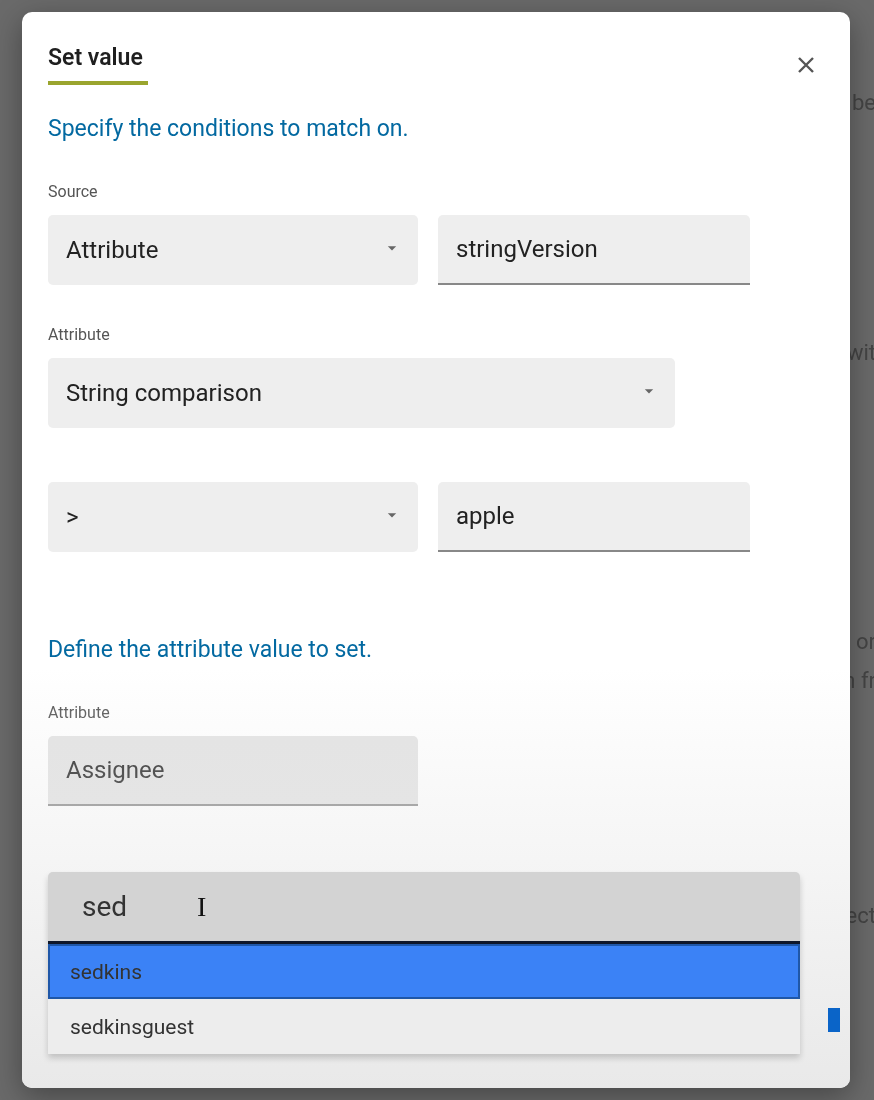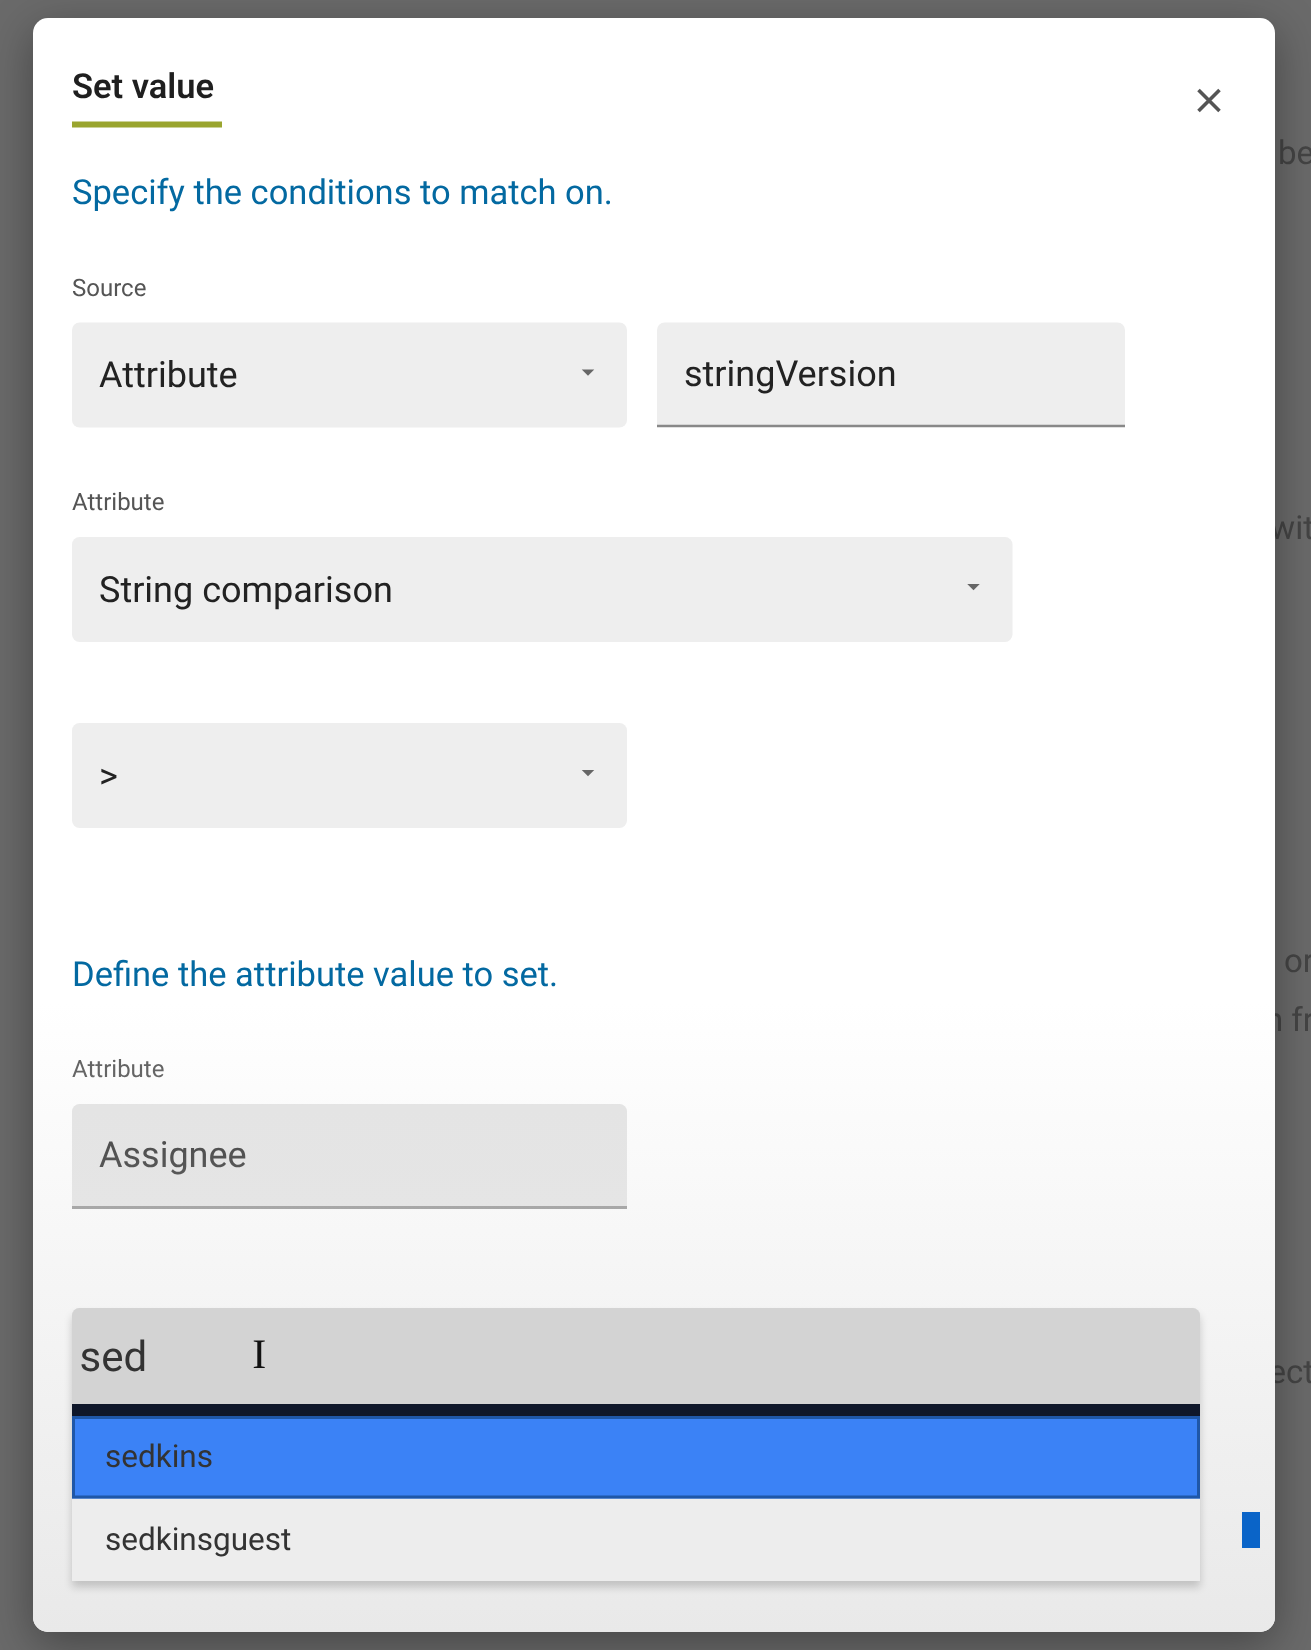--- a/index.html
+++ b/index.html
@@ -39,21 +39,21 @@
     left:0; right:0; bottom:0;
     height:420px;
     border-radius:0 0 10px 10px;
     background:linear-gradient(to bottom, rgba(255,255,255,0) 0%, #e9e9e9 100%);
     pointer-events:none;
     z-index:1;
   }
   .header {
     display: flex;
     justify-content: space-between;
-    align-items: flex-end;
+    align-items: center;
   }
   .title-wrap { display: inline-block; }
   .title {
     font-size: 23px;
     font-weight: 600;
     color: #1f1f1f;
     padding-bottom: 10px;
   }
   .title-underline {
     height: 4px;
@@ -133,24 +133,24 @@
     top: 860px;
     width: 752px;
     background: #e6e6e6;
     border-radius: 5px 5px 0 0;
     box-shadow: 0 4px 6px rgba(0,0,0,0.18);
   }
   .ac-input {
     height: 72px;
     background: #d3d3d3;
     border-radius: 5px 5px 0 0;
-    border-bottom: 8px solid #0f172a;
-    display: flex;
-    align-items: center;
-    padding: 0 5px;
+    border-bottom: 3px solid #0f172a;
+    display: flex;
+    align-items: center;
+    padding: 0 34px;
     font-size: 28px;
     color: #333;
     position: relative;
   }
   .ac-cursor {
     margin-left: 70px;
     font-family: serif;
     font-size: 28px;
     color: #111;
     user-select: none;
@@ -230,20 +230,23 @@
     </div>
   </div>
 
   <div class="row gap-lg">
     <div class="select-field">
       <span>&gt;</span>
       <span class="caret"><svg viewBox="0 0 24 24">
             <path d="M7 10l5 5 5-5z"></path>
           </svg></span>
     </div>
+    <div class="text-field">
+      <span>apple</span>
+    </div>
   </div>
 
   <div class="subtitle gap-lg" style="margin-top:84px">Define the attribute value to set.</div>
 
   <div class="section-label">Attribute</div>
   <div class="row">
     <div class="attr-select">
       <span>Assignee</span>
     </div>
   </div>

